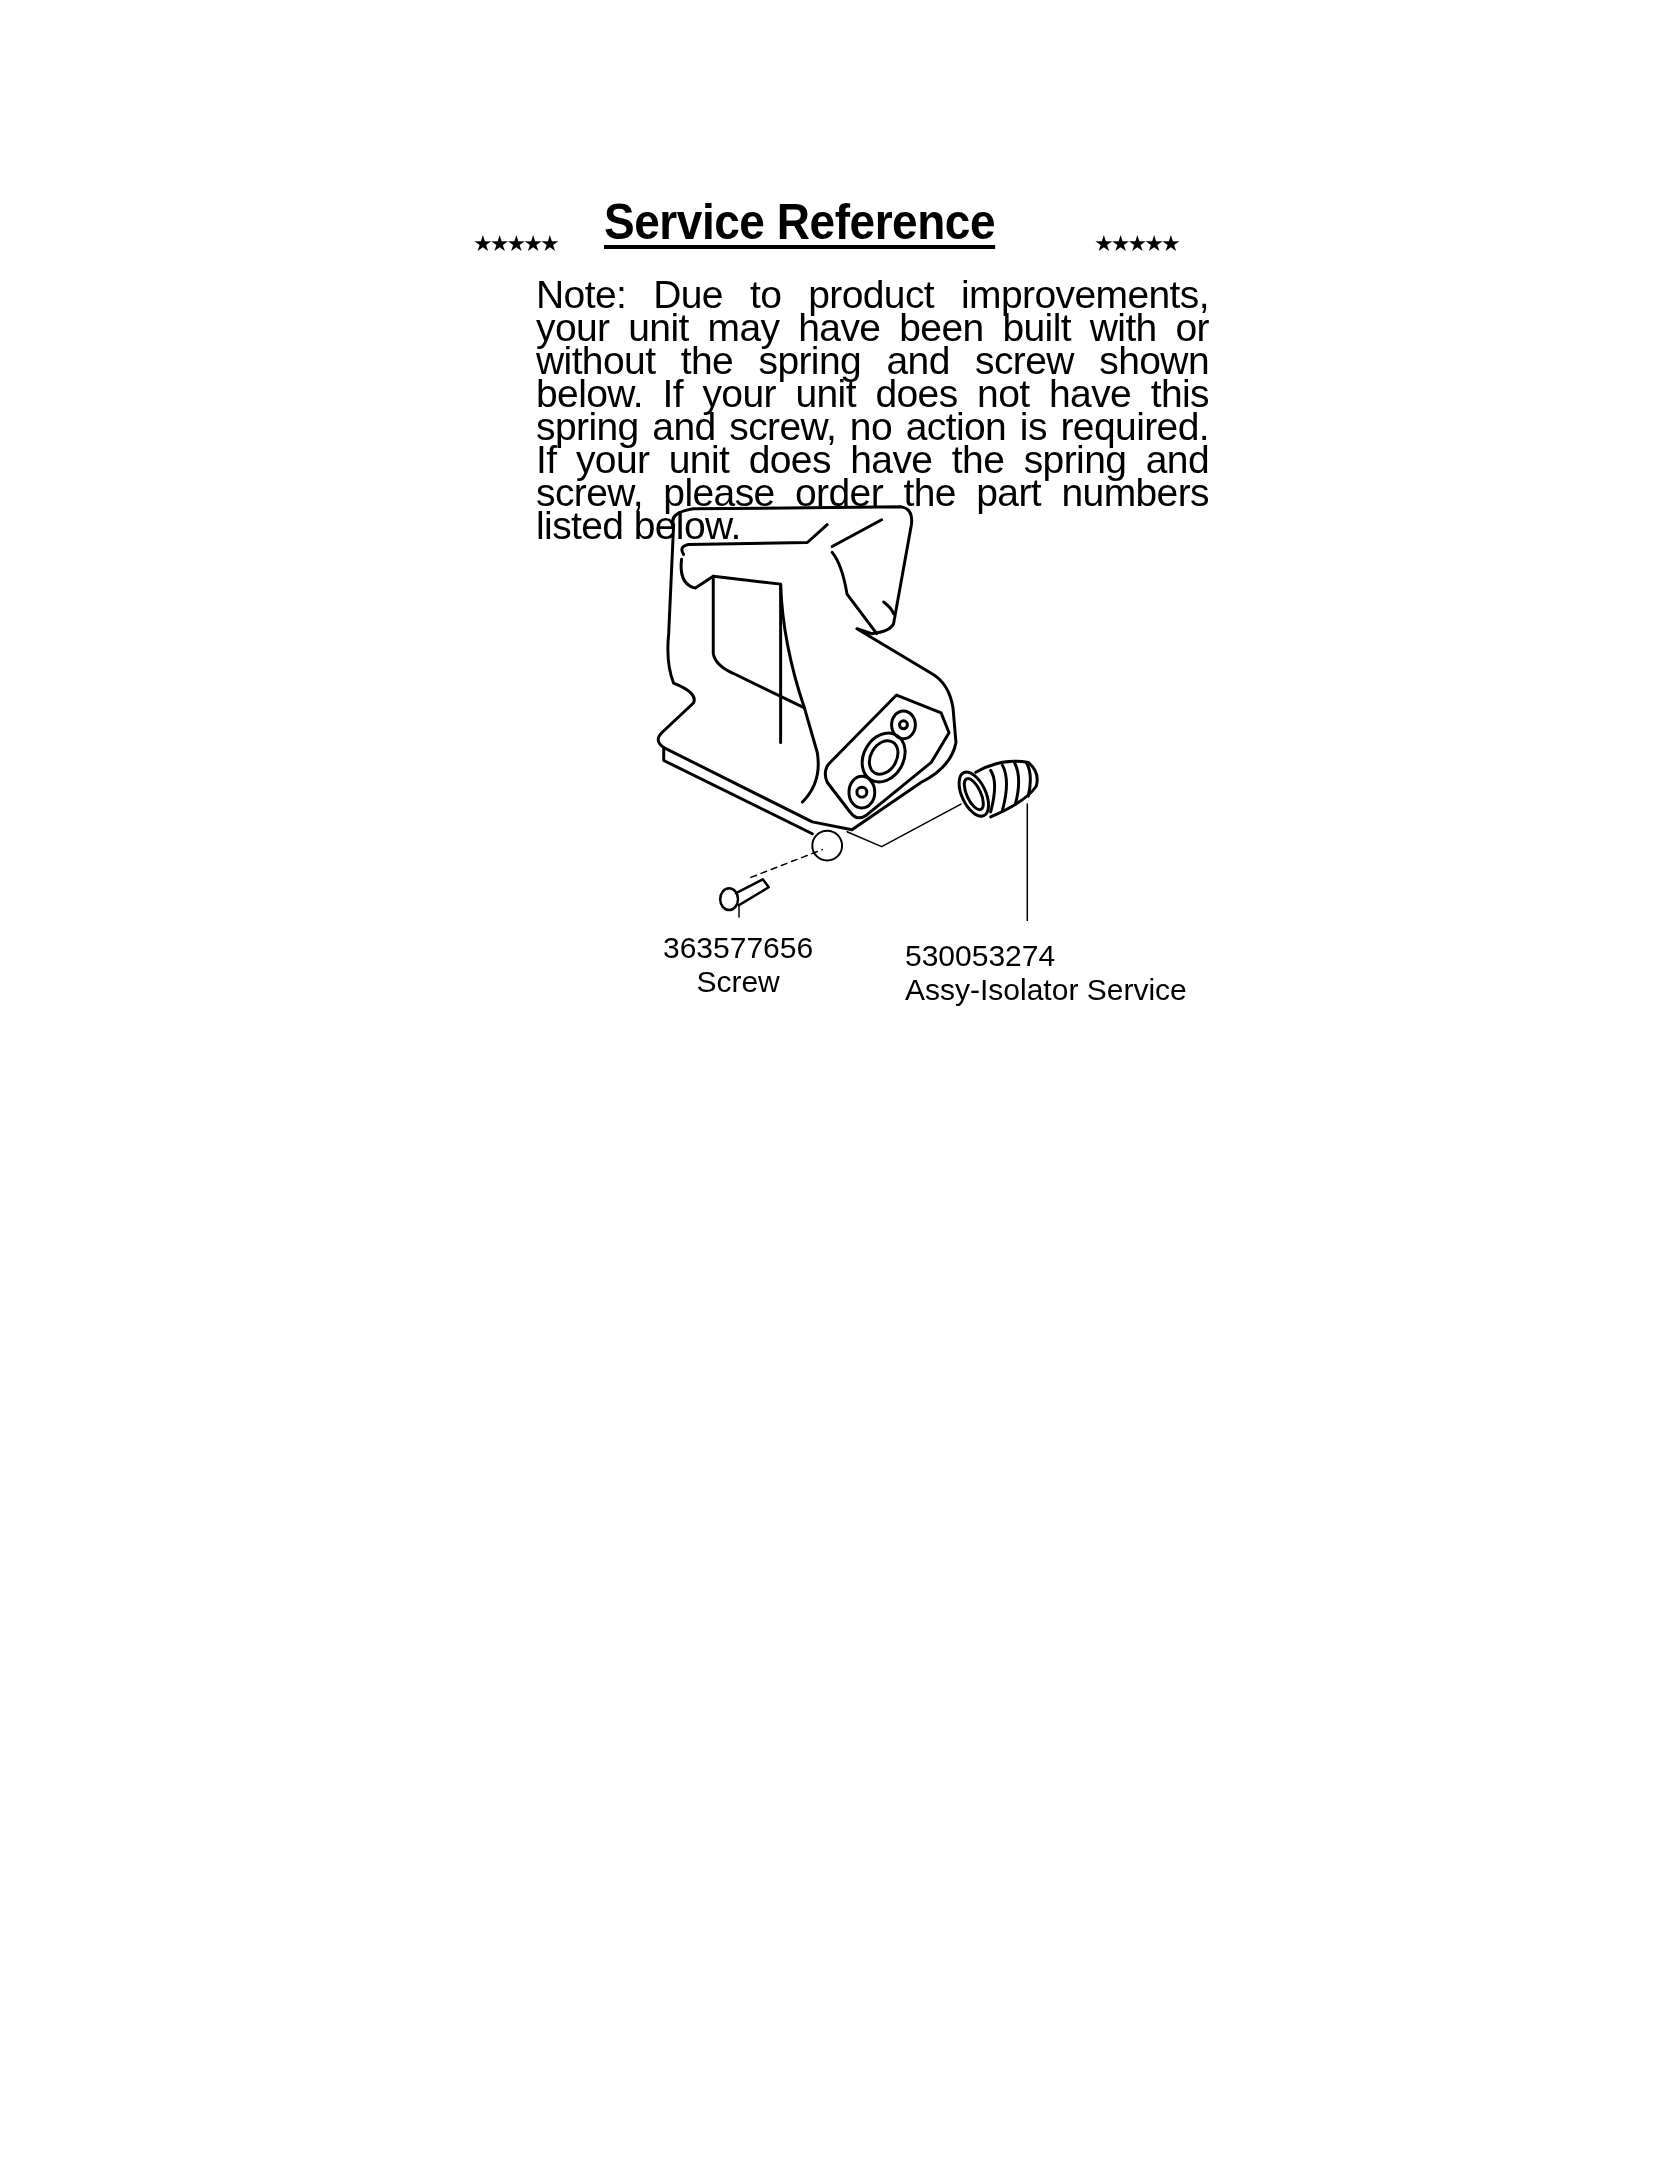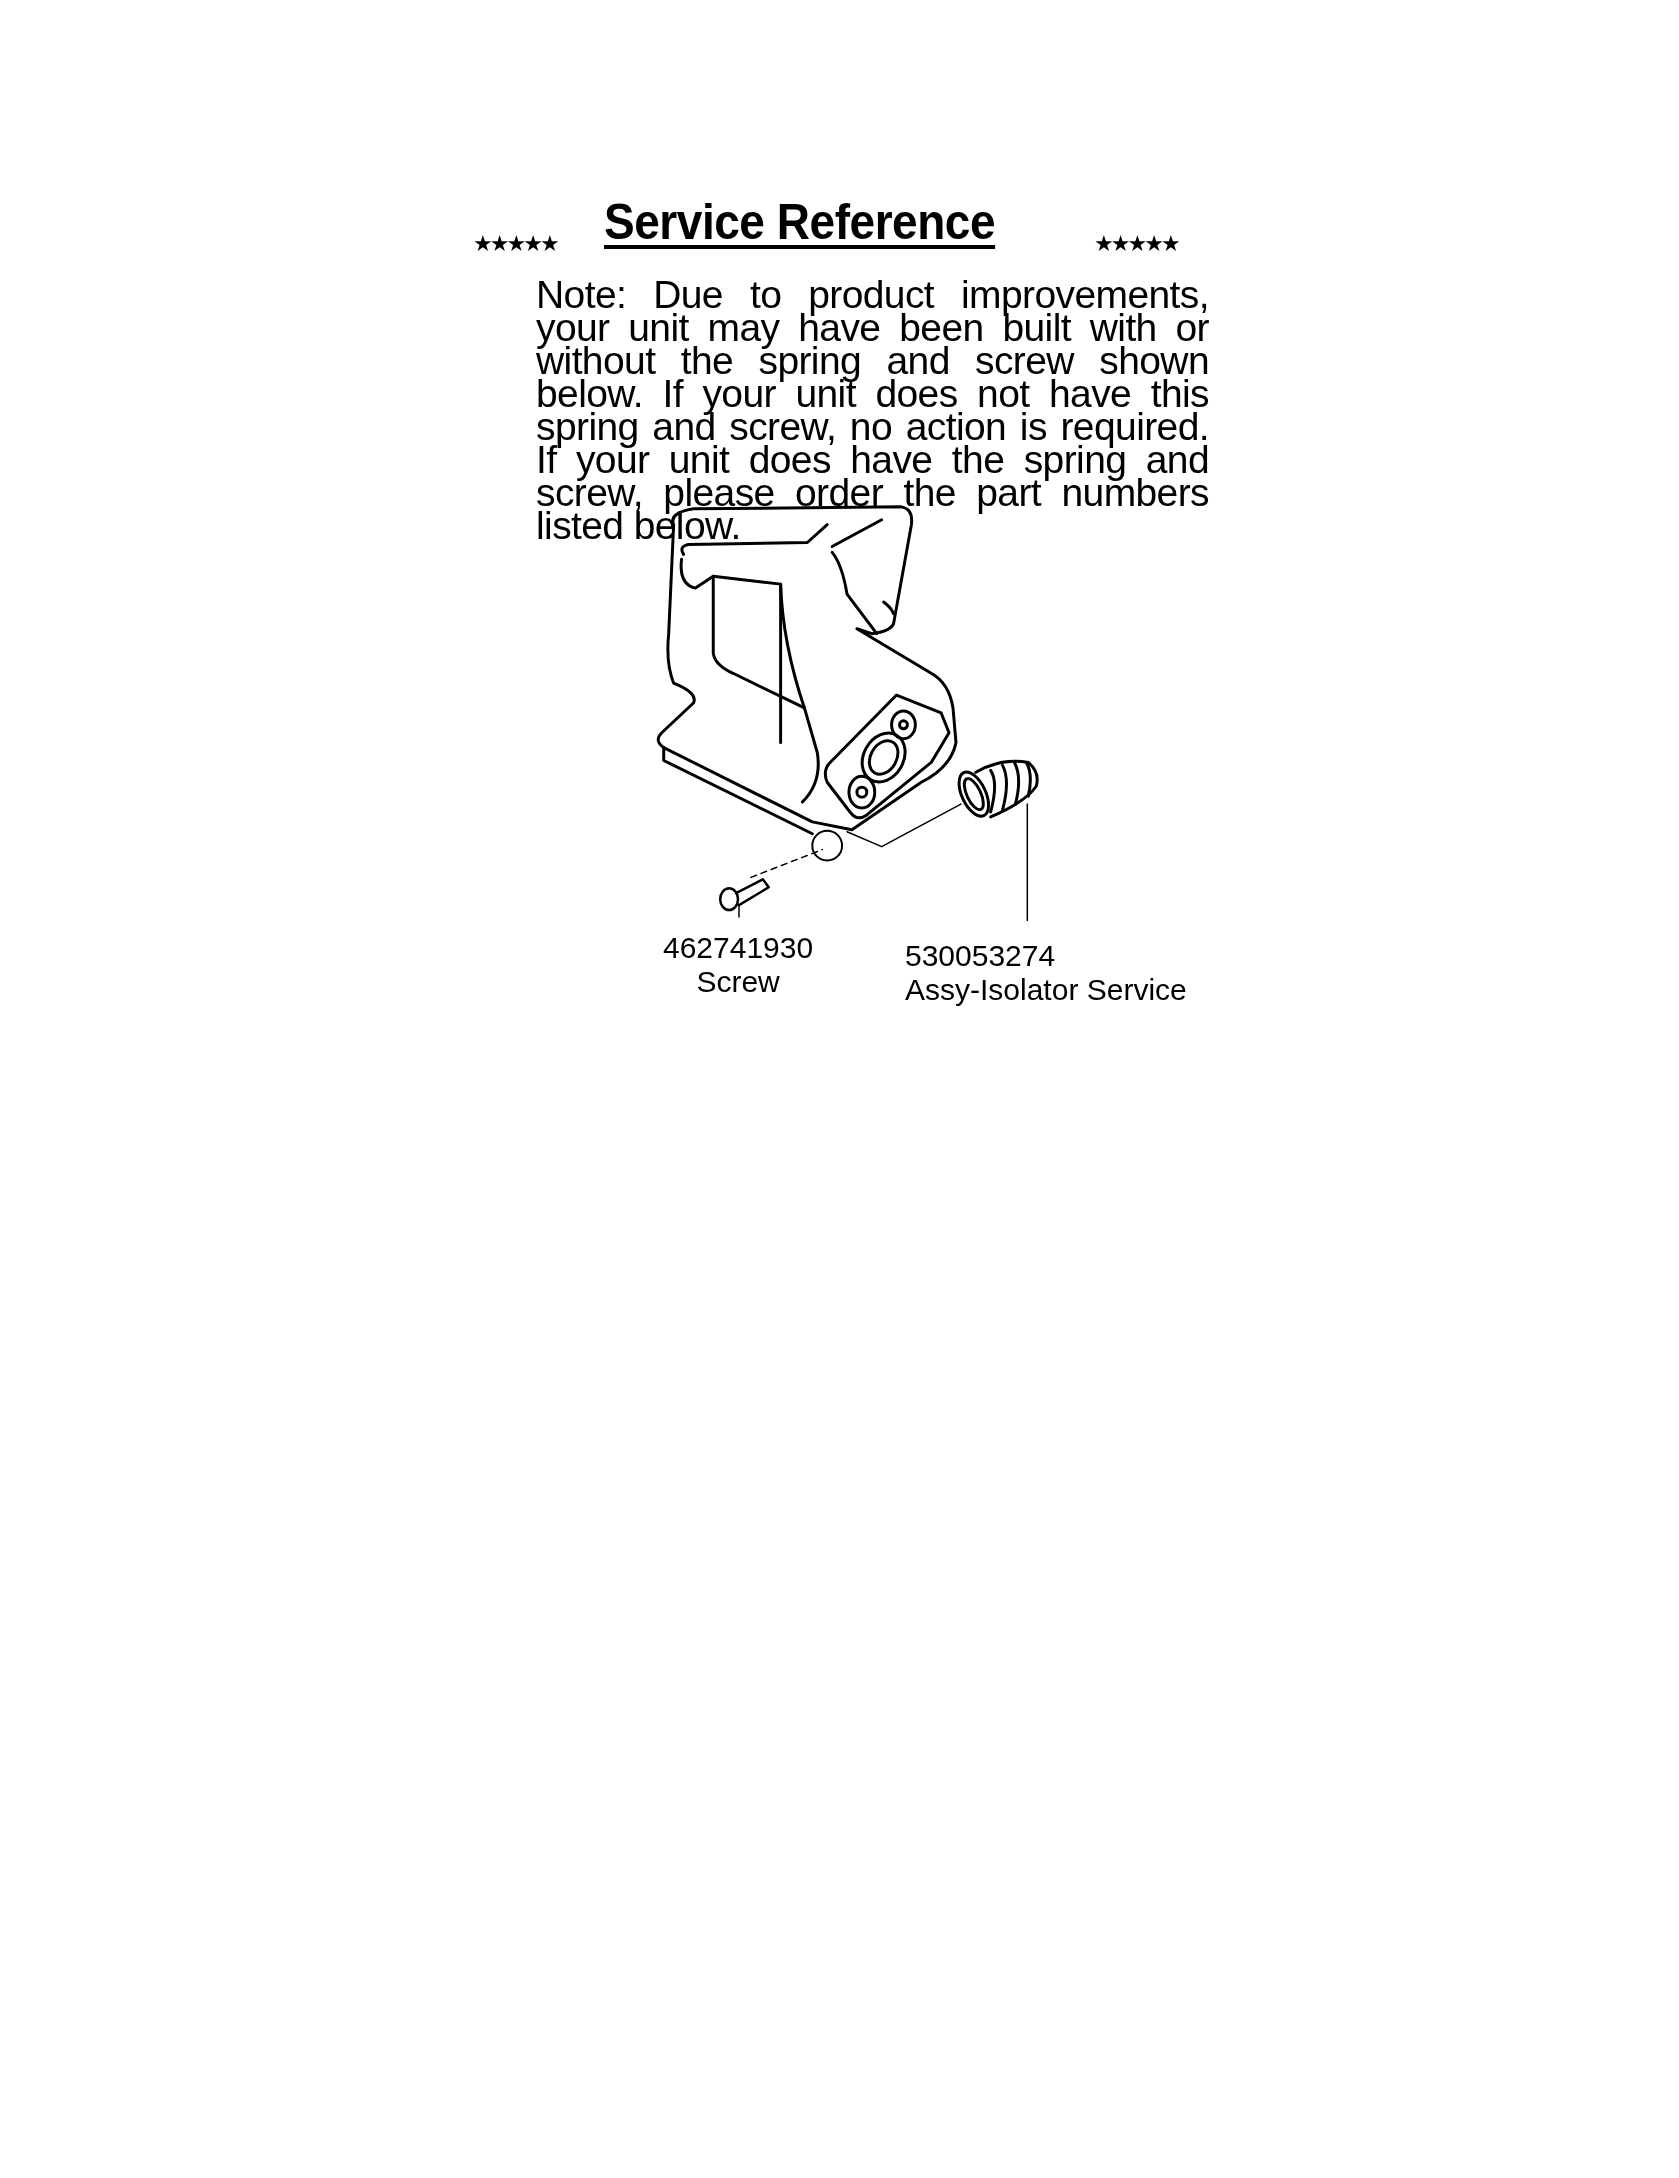--- a/index.html
+++ b/index.html
@@ -66,21 +66,21 @@
     </g>
 
     <path d="M118 396 L190 368" stroke-width="1.5" stroke-dasharray="6 5"></path>
     <path d="M215 350 L250 365 L330 322" stroke-width="1.5"></path>
     <path d="M397 322 L397 440" stroke-width="1.5"></path>
     <path d="M106 425 L106 436" stroke-width="1.5"></path>
   </svg>
 </div>
 
 <div class="label screw">
-  <span class="num">462741930</span>
+  <span class="num">363577656</span>
   <span class="desc">Screw</span>
 </div>
 
 <div class="label spring">
   <span class="num">530053274</span>
   <span class="desc">Assy-Isolator Service</span>
 </div>
 
 
 </body></html>

